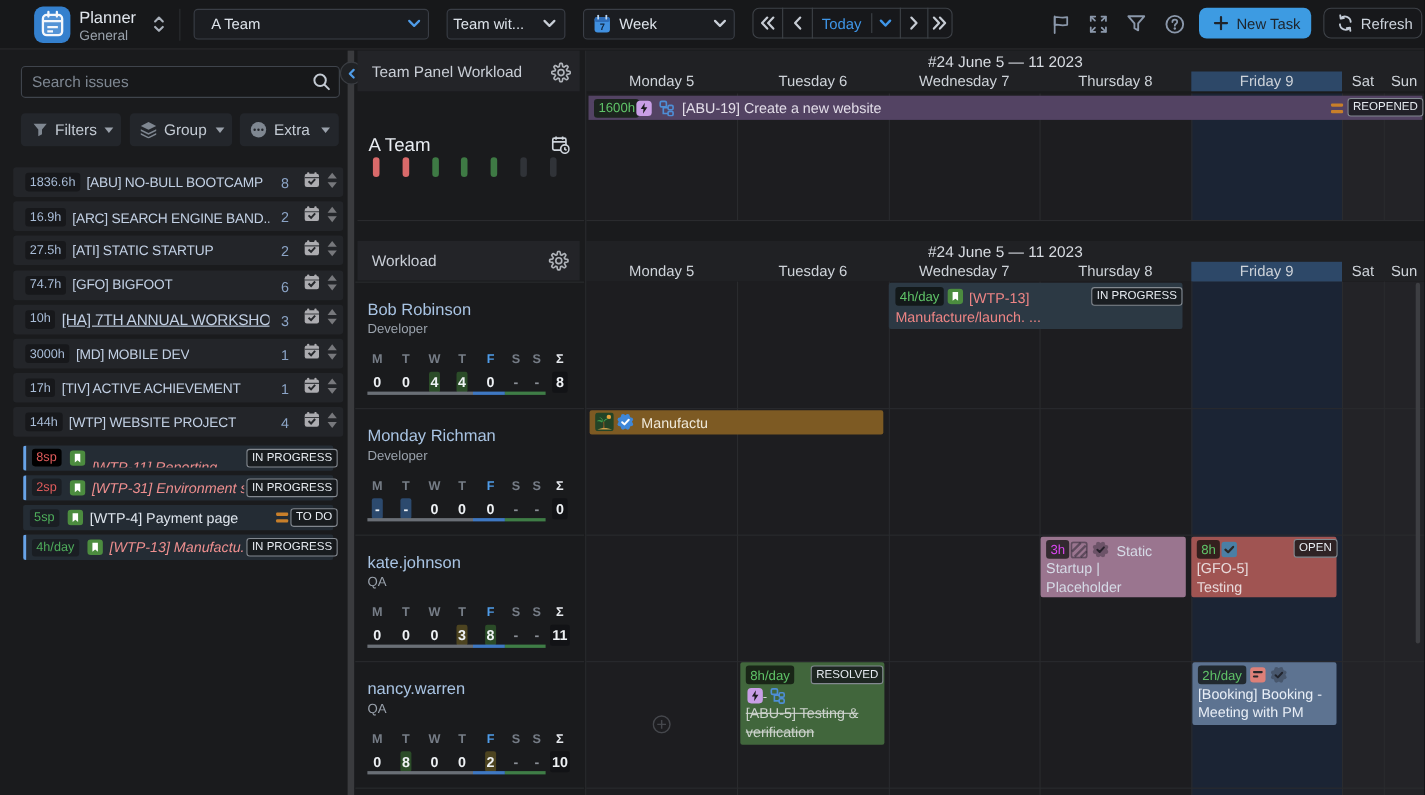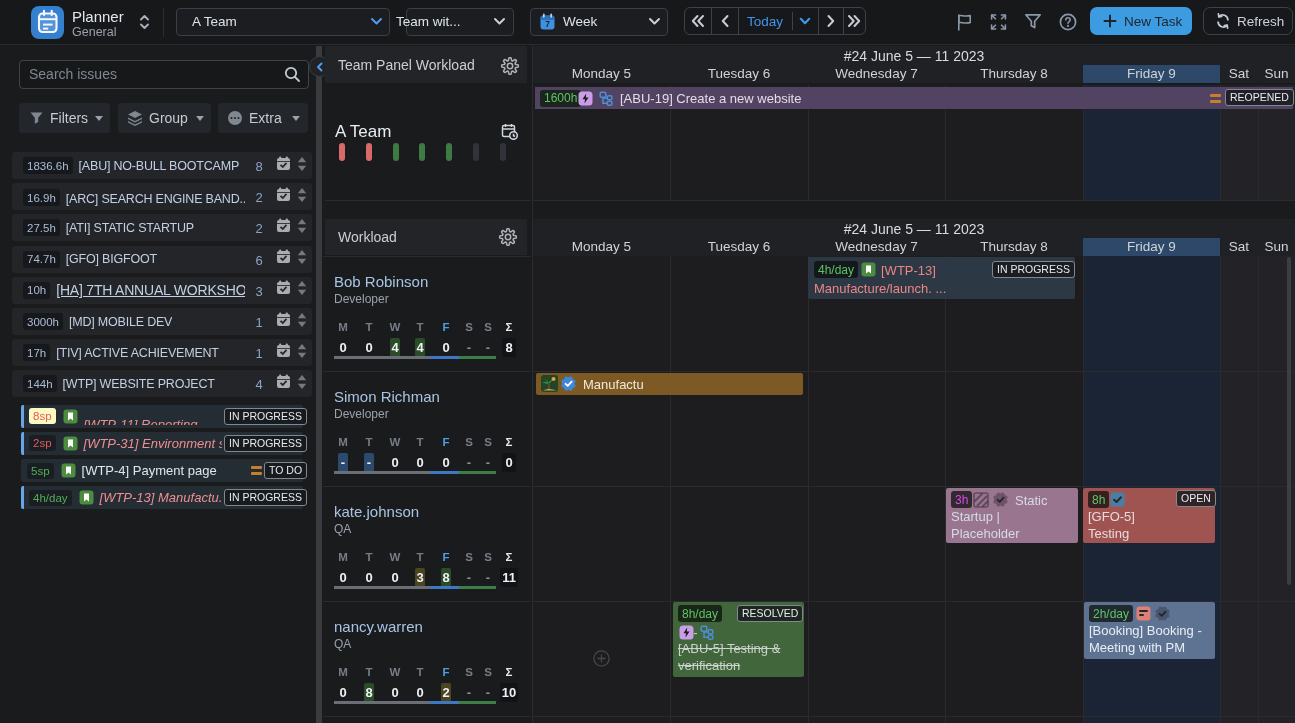--- a/index.html
+++ b/index.html
@@ -34,21 +34,21 @@
 </svg>
 <div class="abs" style="left:163px;top:8px;width:1px;height:29px;background:#2c2d31;"></div>
 
 <div class="abs" style="left:176px;top:8px;width:214px;height:28px;background:#1b1d21;border:1px solid #3a3e46;border-radius:4px;"></div>
 <div class="abs" style="left:192px;top:14px;font-size:13.5px;color:#dde3ea;">A Team</div>
 <svg class="abs" style="left:370px;top:17px;" width="13" height="9" viewBox="0 0 13 9">
       <path d="M2 2 L6.5 6.5 L11 2" fill="none" stroke="#4f9ce8" stroke-width="2" stroke-linecap="round" stroke-linejoin="round"></path>
     </svg>
 
 <div class="abs" style="left:406px;top:8px;width:108px;height:28px;background:#1b1d21;border:1px solid #3a3e46;border-radius:4px;"></div>
-<div class="abs" style="left:396px;top:14px;font-size:13.5px;color:#dde3ea;">Team wit...</div>
+<div class="abs" style="left:412px;top:14px;font-size:13.5px;color:#dde3ea;">Team wit...</div>
 <svg class="abs" style="left:493px;top:17px;" width="13" height="9" viewBox="0 0 13 9">
       <path d="M2 2 L6.5 6.5 L11 2" fill="none" stroke="#c9cfd8" stroke-width="2" stroke-linecap="round" stroke-linejoin="round"></path>
     </svg>
 
 <div class="abs" style="left:530px;top:8px;width:138px;height:28px;background:#1b1d21;border:1px solid #3a3e46;border-radius:4px;"></div>
 <svg class="abs" style="left:539px;top:13px;" width="17" height="18" viewBox="0 0 17 18">
   <rect x="1.5" y="2.5" width="14" height="14" rx="3" fill="#4090e0"></rect>
   <rect x="1.5" y="2.5" width="14" height="4.5" rx="2" fill="#2e6db8"></rect>
   <path d="M4.8 1.2 V4" stroke="#bcd7f2" stroke-width="1.6" stroke-linecap="round"></path>
   <path d="M12.2 1.2 V4" stroke="#bcd7f2" stroke-width="1.6" stroke-linecap="round"></path>
@@ -311,21 +311,21 @@
       </svg>
       <svg class="abs" style="left:296px;top:373.9px;" width="12" height="16" viewBox="0 0 12 16">
         <path d="M6 1 L10.2 6.3 H1.8 Z" fill="#77787c"></path>
         <path d="M6 15 L10.2 9.7 H1.8 Z" fill="#77787c"></path>
       </svg>
     </div>
 
 <div id="tasks">
       <div class="abs" style="left:21px;top:404.5px;width:282px;height:23px;background:#242c34;border-radius:2px;border-left:3px solid #68a4e8;"></div>
       <div class="abs" style="left:29px;top:407px;width:193px;height:18px;display:flex;align-items:center;overflow:hidden;">
-        <span style="background:#fef9c3;border-radius:3px;padding:2px 4px;font-size:11.5px;color:#e05b5b;flex:none;">8sp</span>
+        <span style="background:#000000;border-radius:3px;padding:2px 4px;font-size:11.5px;color:#e05b5b;flex:none;">8sp</span>
         <svg style="margin-left:7px;flex:none;" width="15" height="15" viewBox="0 0 15 15">
           <rect x="0.5" y="0.5" width="14" height="14" rx="3" fill="#4c8c3f"></rect>
           <path d="M5 3.5 h5 v8 l-2.5 -2 l-2.5 2 Z" fill="#fff"></path>
         </svg>
         <span style="margin-left:6px;font-size:13px;color:#ef8f8f;font-style:italic;white-space:nowrap;margin-top:16px;">[WTP-11] Reporting</span>
       </div>
       <div class="badge" style="left:224px;top:407.5px;">IN PROGRESS</div>
       <div class="abs" style="left:21px;top:431.8px;width:282px;height:23px;background:#242c34;border-radius:2px;border-left:3px solid #68a4e8;"></div>
       <div class="abs" style="left:29px;top:434.3px;width:193px;height:18px;display:flex;align-items:center;overflow:hidden;">
         <span style="background:#1a1e23;border-radius:3px;padding:2px 4px;font-size:11.5px;color:#e05b5b;flex:none;">2sp</span>
@@ -421,21 +421,21 @@
       <div class="abs" style="left:459px;top:321px;width:20px;text-align:center;font-size:11.5px;font-weight:bold;color:#767d87;">S</div>
       <div class="abs" style="left:462px;top:338px;width:14px;height:19px;background:transparent;border-radius:2px;text-align:center;font-size:13px;font-weight:bold;line-height:19px;color:#8b9097;">-</div>
       <div class="abs" style="left:478px;top:321px;width:20px;text-align:center;font-size:11.5px;font-weight:bold;color:#767d87;">S</div>
       <div class="abs" style="left:481px;top:338px;width:14px;height:19px;background:transparent;border-radius:2px;text-align:center;font-size:13px;font-weight:bold;line-height:19px;color:#8b9097;">-</div>
       <div class="abs" style="left:499px;top:321px;width:20px;text-align:center;font-size:11.5px;font-weight:bold;color:#e6e9ed;">Σ</div>
       <div class="abs" style="left:502px;top:338px;width:14px;height:19px;background:#121316;border-radius:2px;text-align:center;font-size:13px;font-weight:bold;line-height:19px;color:#eef1f4;">8</div>
       <div class="abs" style="left:334px;top:356px;width:96px;height:3px;background:#6a6f76;"></div>
       <div class="abs" style="left:430px;top:356px;width:29px;height:3px;background:#3f78c2;"></div>
       <div class="abs" style="left:459px;top:356px;width:37px;height:3px;background:#3f7d46;"></div>
       <div class="abs" style="left:323px;top:371px;width:208px;height:1px;background:#2a2b2e;"></div>
-      <div class="abs" style="left:334px;top:388px;font-size:15px;color:#a9c4e3;">Simon Richman</div>
+      <div class="abs" style="left:334px;top:388px;font-size:15px;color:#a9c4e3;">Monday Richman</div>
       <div class="abs" style="left:334px;top:407px;font-size:12px;color:#9aa2ac;">Developer</div>
       <div class="abs" style="left:333px;top:436px;width:20px;text-align:center;font-size:11.5px;font-weight:bold;color:#767d87;">M</div>
       <div class="abs" style="left:338px;top:453px;width:10px;height:19px;background:#2c4a6e;border-radius:2px;text-align:center;font-size:13px;font-weight:bold;line-height:19px;color:#eef1f4;">-</div>
       <div class="abs" style="left:359px;top:436px;width:20px;text-align:center;font-size:11.5px;font-weight:bold;color:#767d87;">T</div>
       <div class="abs" style="left:364px;top:453px;width:10px;height:19px;background:#2c4a6e;border-radius:2px;text-align:center;font-size:13px;font-weight:bold;line-height:19px;color:#eef1f4;">-</div>
       <div class="abs" style="left:385px;top:436px;width:20px;text-align:center;font-size:11.5px;font-weight:bold;color:#767d87;">W</div>
       <div class="abs" style="left:388px;top:453px;width:14px;height:19px;background:transparent;border-radius:2px;text-align:center;font-size:13px;font-weight:bold;line-height:19px;color:#eef1f4;">0</div>
       <div class="abs" style="left:410px;top:436px;width:20px;text-align:center;font-size:11.5px;font-weight:bold;color:#767d87;">T</div>
       <div class="abs" style="left:413px;top:453px;width:14px;height:19px;background:transparent;border-radius:2px;text-align:center;font-size:13px;font-weight:bold;line-height:19px;color:#eef1f4;">0</div>
       <div class="abs" style="left:436px;top:436px;width:20px;text-align:center;font-size:11.5px;font-weight:bold;color:#4f9ce8;">F</div>

